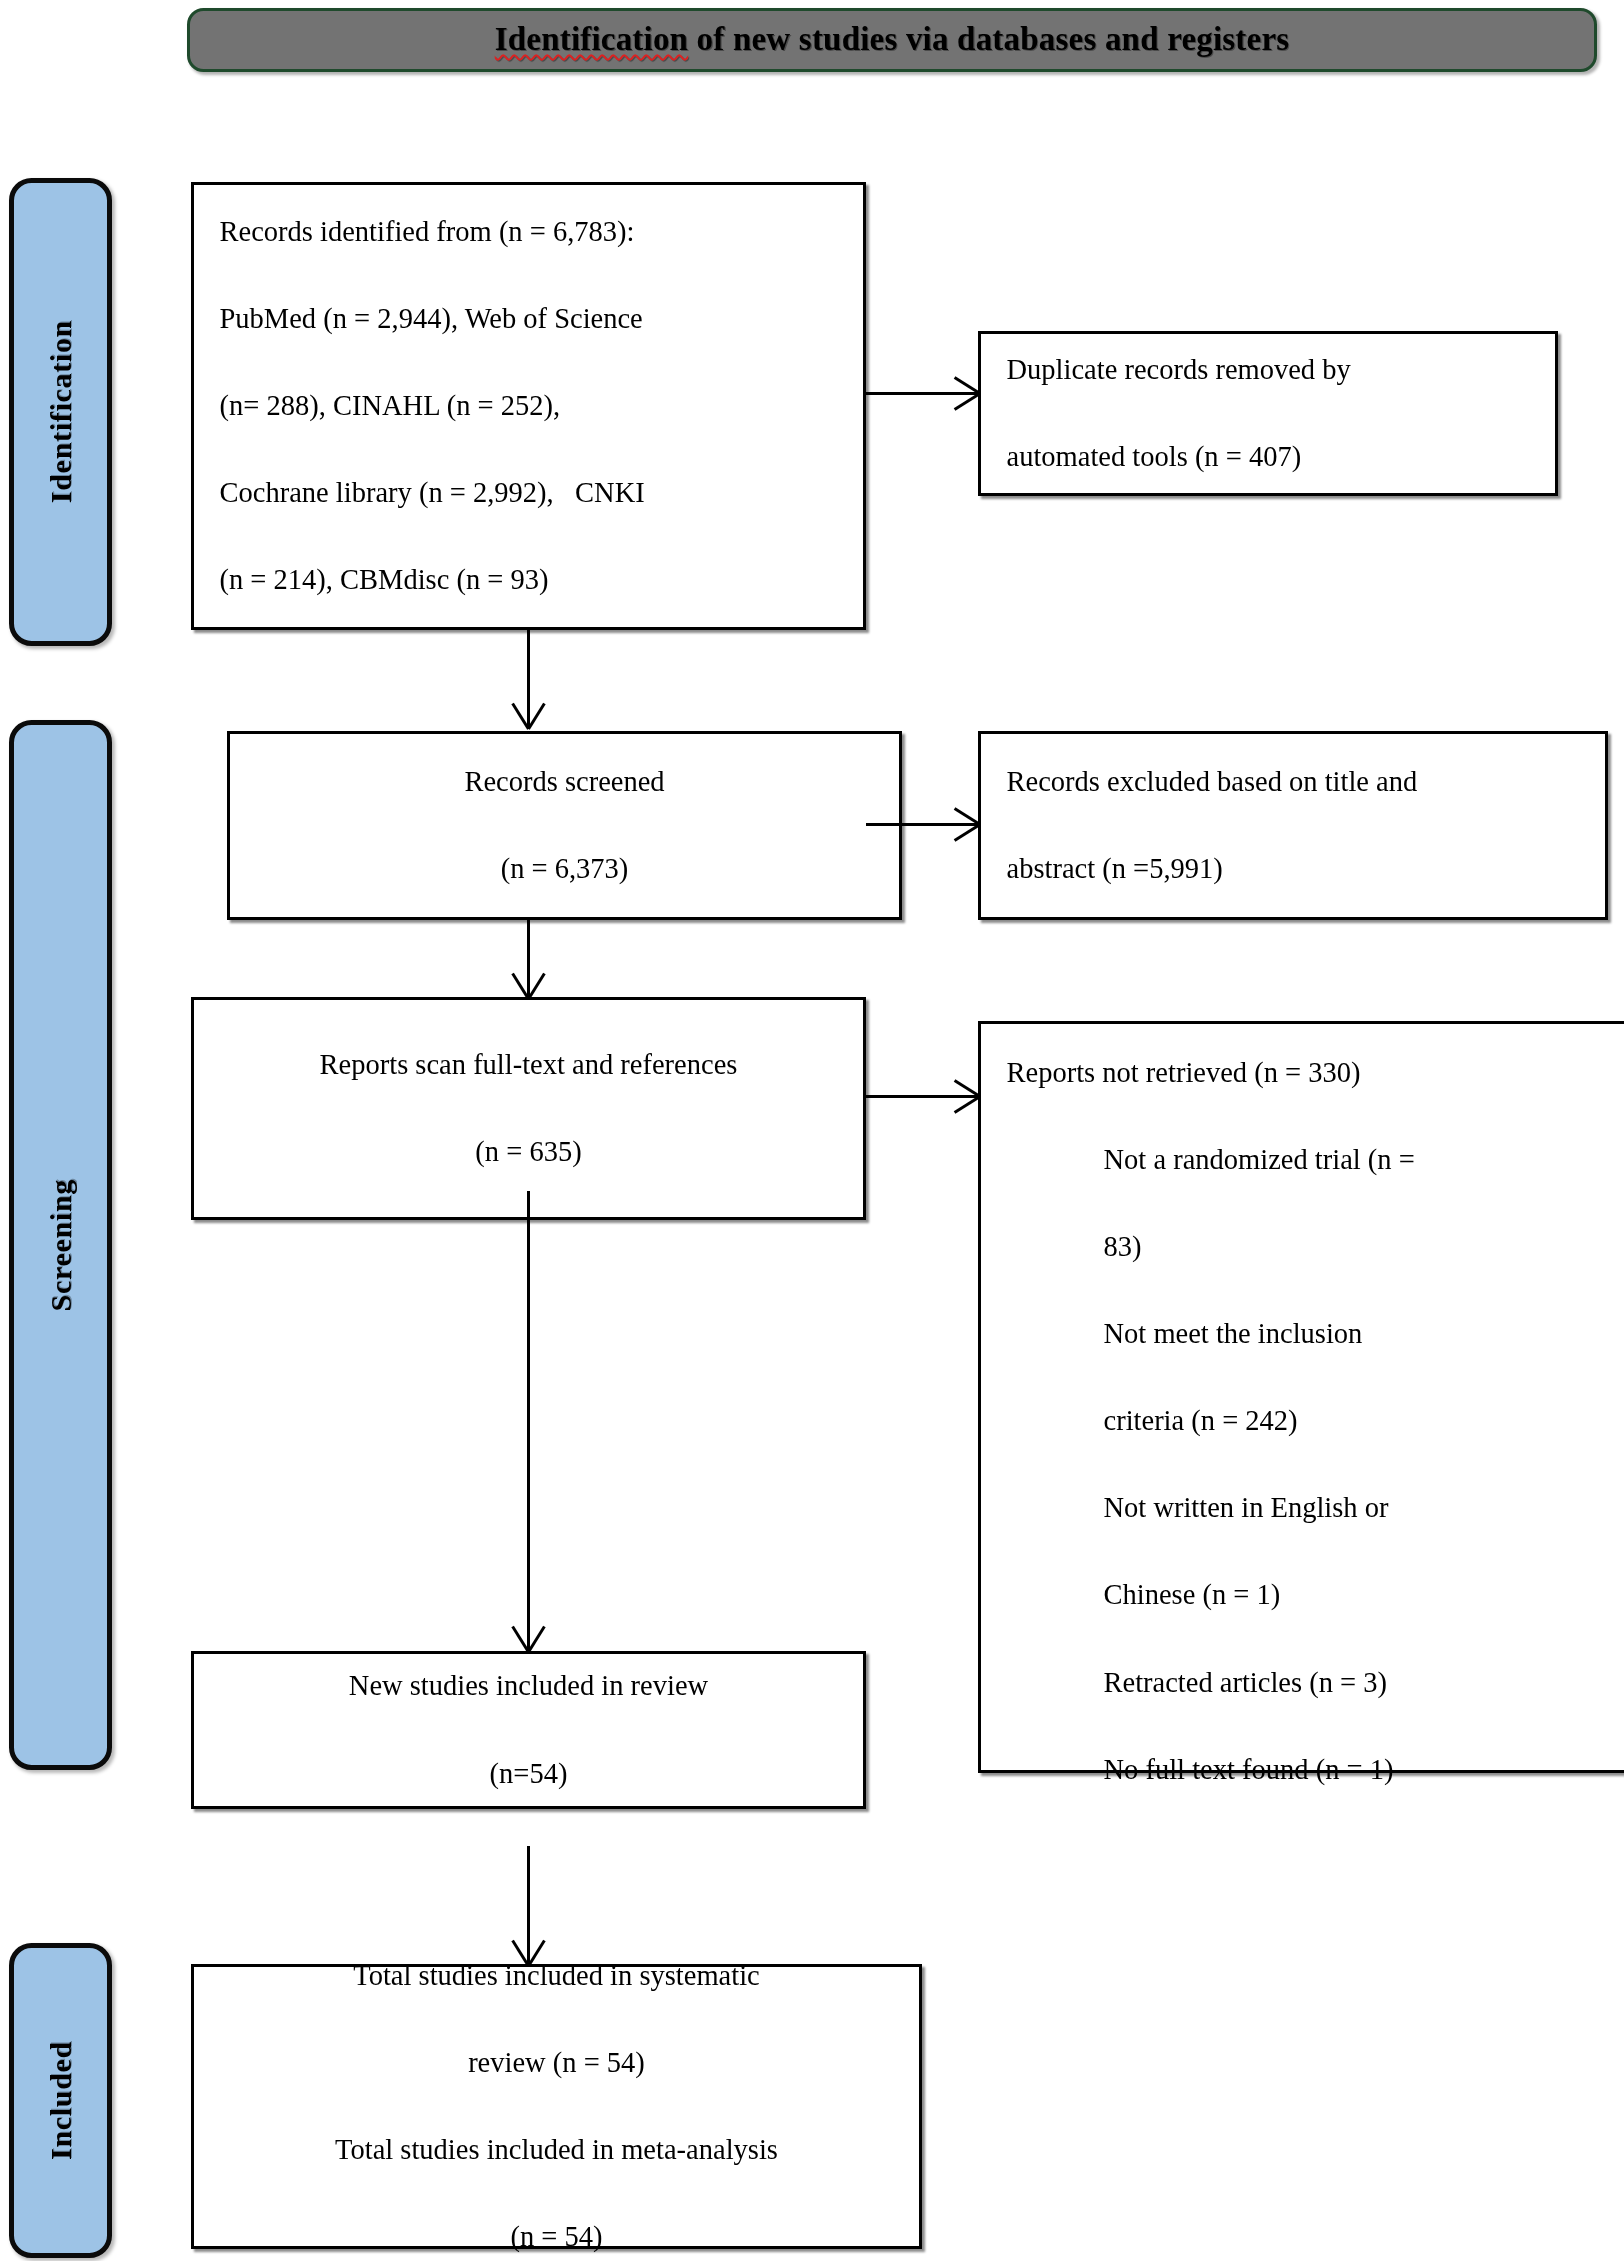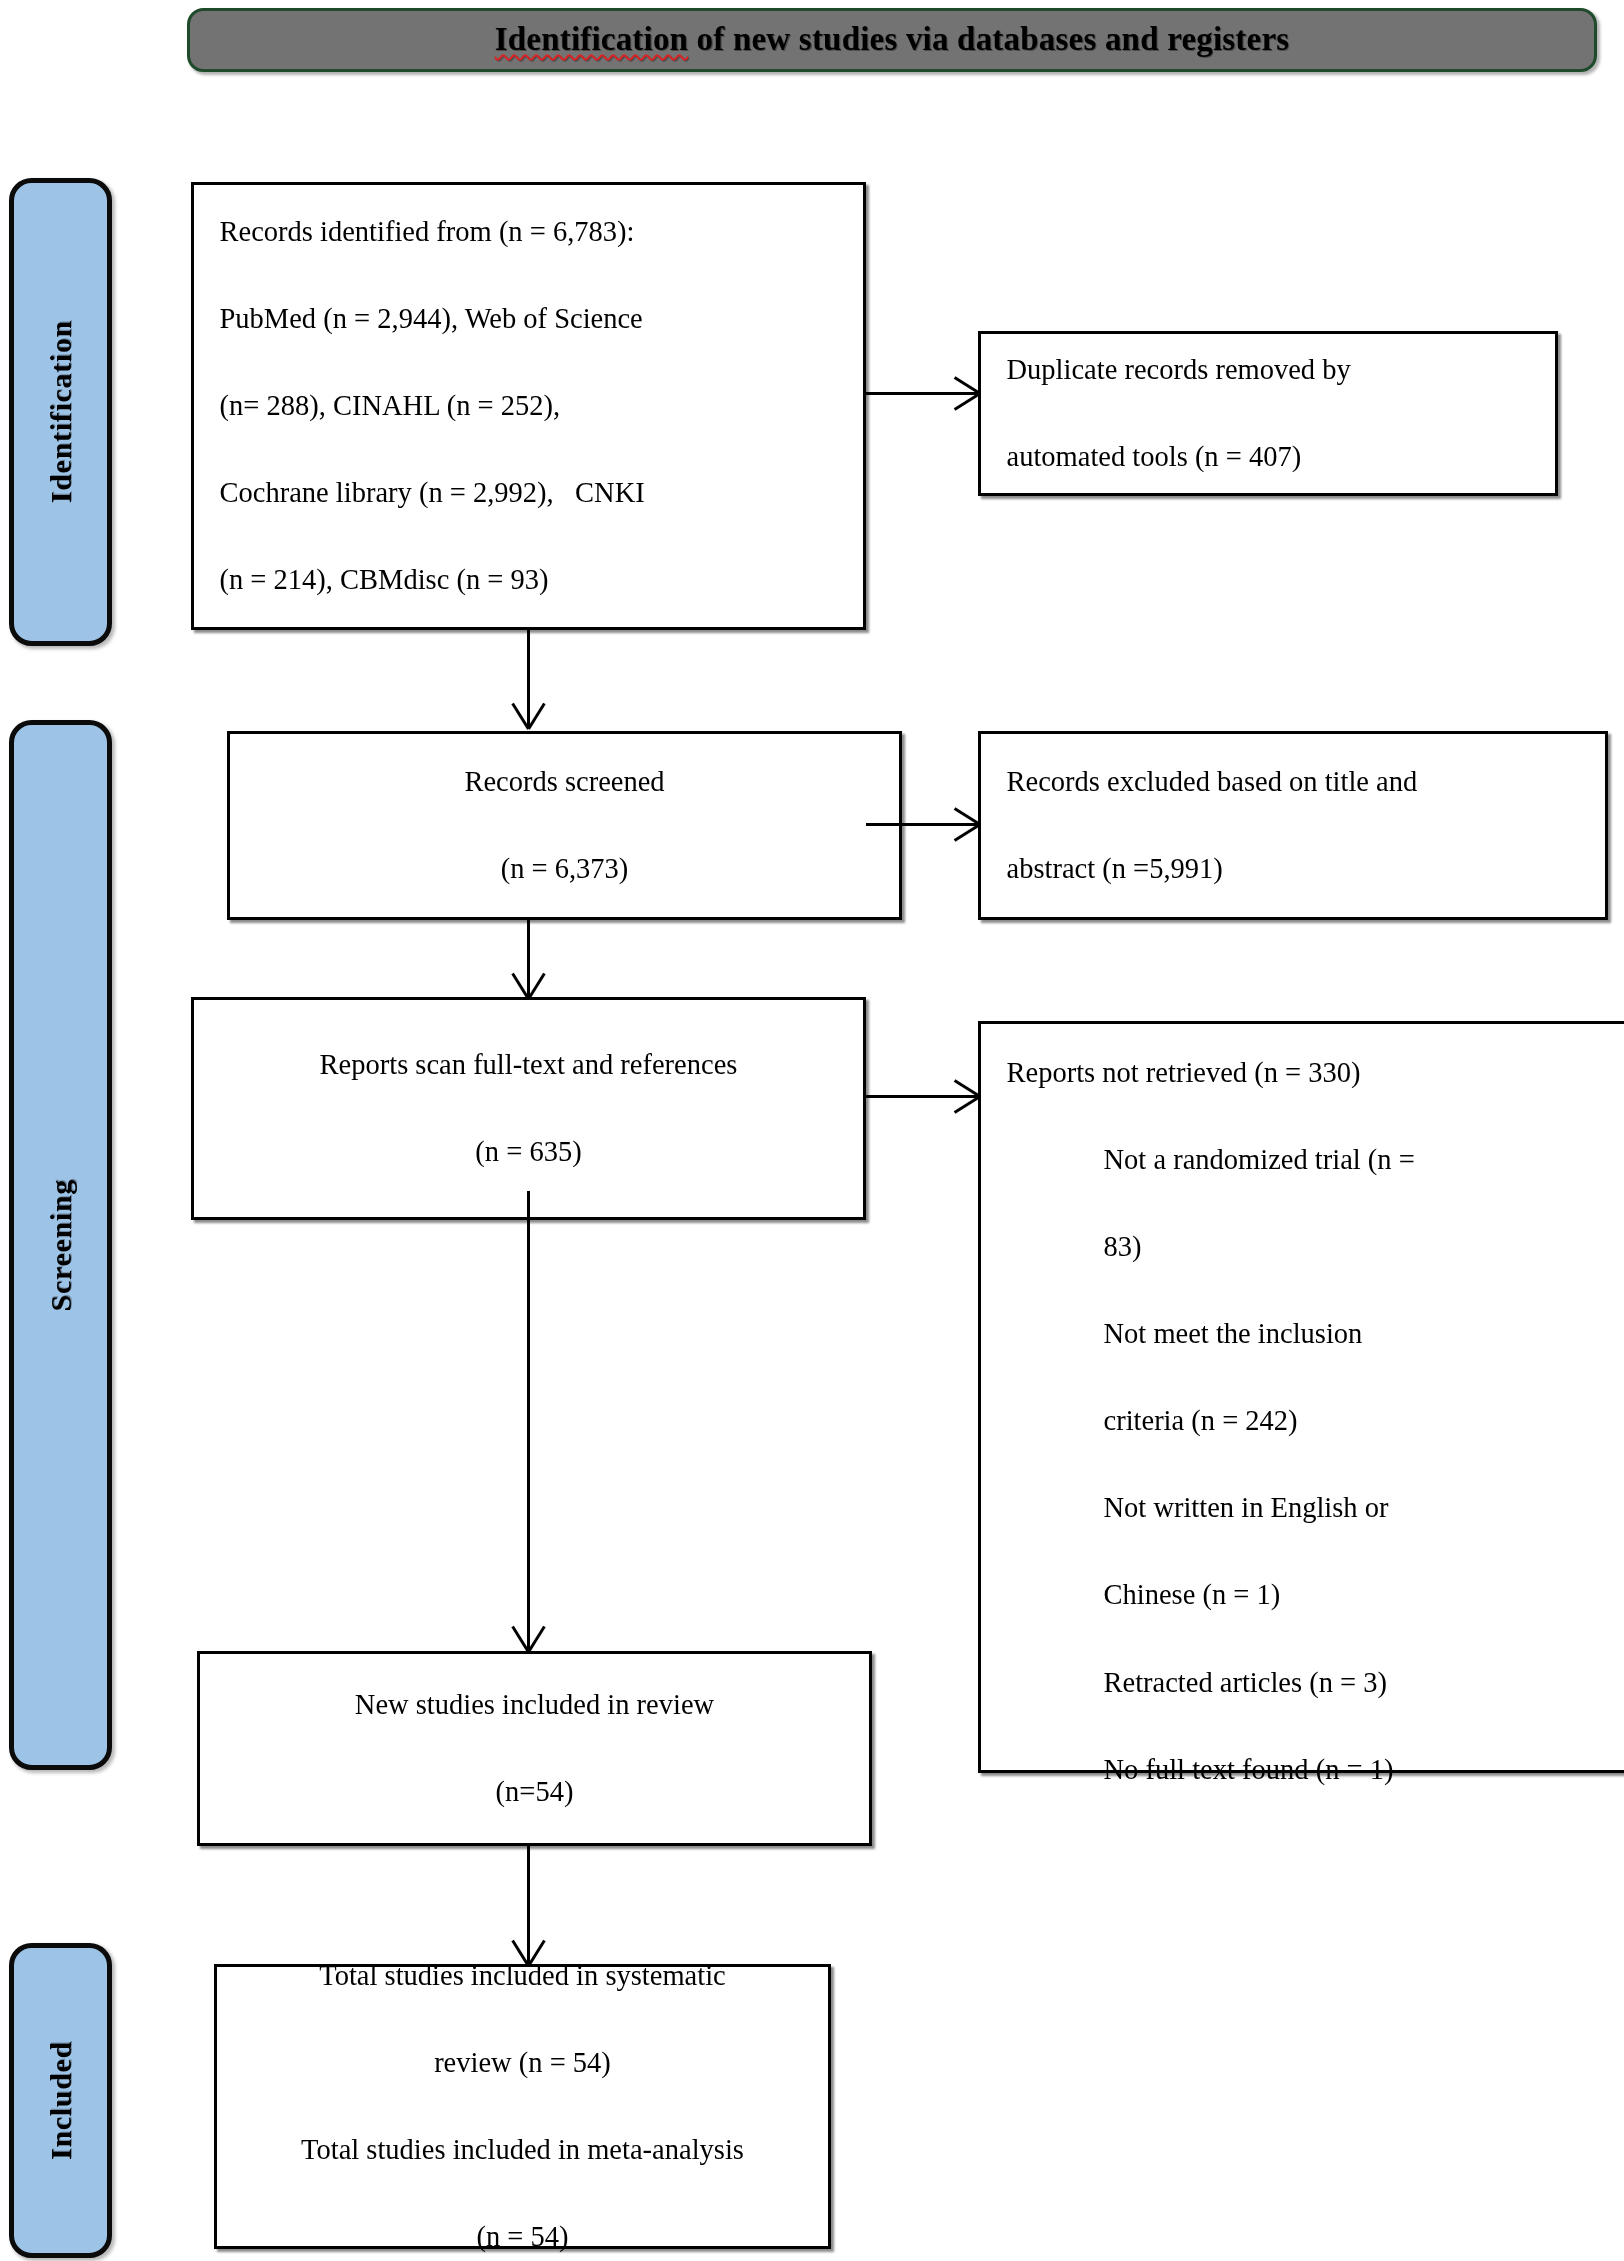--- a/index.html
+++ b/index.html
@@ -96,22 +96,22 @@
     line-height: 1.62;
     white-space: pre-wrap;
   }
   .box.center .line { text-align: center; }
   .box .line.indent { padding-left: 97px; }
 
   
   #box-identified      { left: 191px; top: 182px;  width: 675px; height: 448px; }
   #box-screened        { left: 191px; top: 731px;  width: 675px; height: 189px; margin-left: 36px; }
   #box-fulltext        { left: 191px; top: 997px; width: 675px; height: 223px; }
-  #box-new-studies     { left: 197px; top: 1651px; width: 675px; height: 195px; }
-  #box-total           { left: 191px; top: 1964px; width: 617px; height: 285px; margin-left: 23px; }
+  #box-new-studies     { left: 191px; top: 1651px; width: 675px; height: 158px; }
+  #box-total           { left: 191px; top: 1964px; width: 731px; height: 285px; }
 
   
   #box-duplicates      { left: 978px; top: 311px;  width: 580px; height: 165px; margin-top: 20px; }
   #box-excluded-ta     { left: 978px; top: 731px;  width: 630px; height: 189px; }
   #box-not-retrieved   { left: 978px; top: 1021px; width: 720px; height: 752px;
                          justify-content: flex-start; padding-top: 25.5px; }
 
   
   .conn {
     position: absolute;

